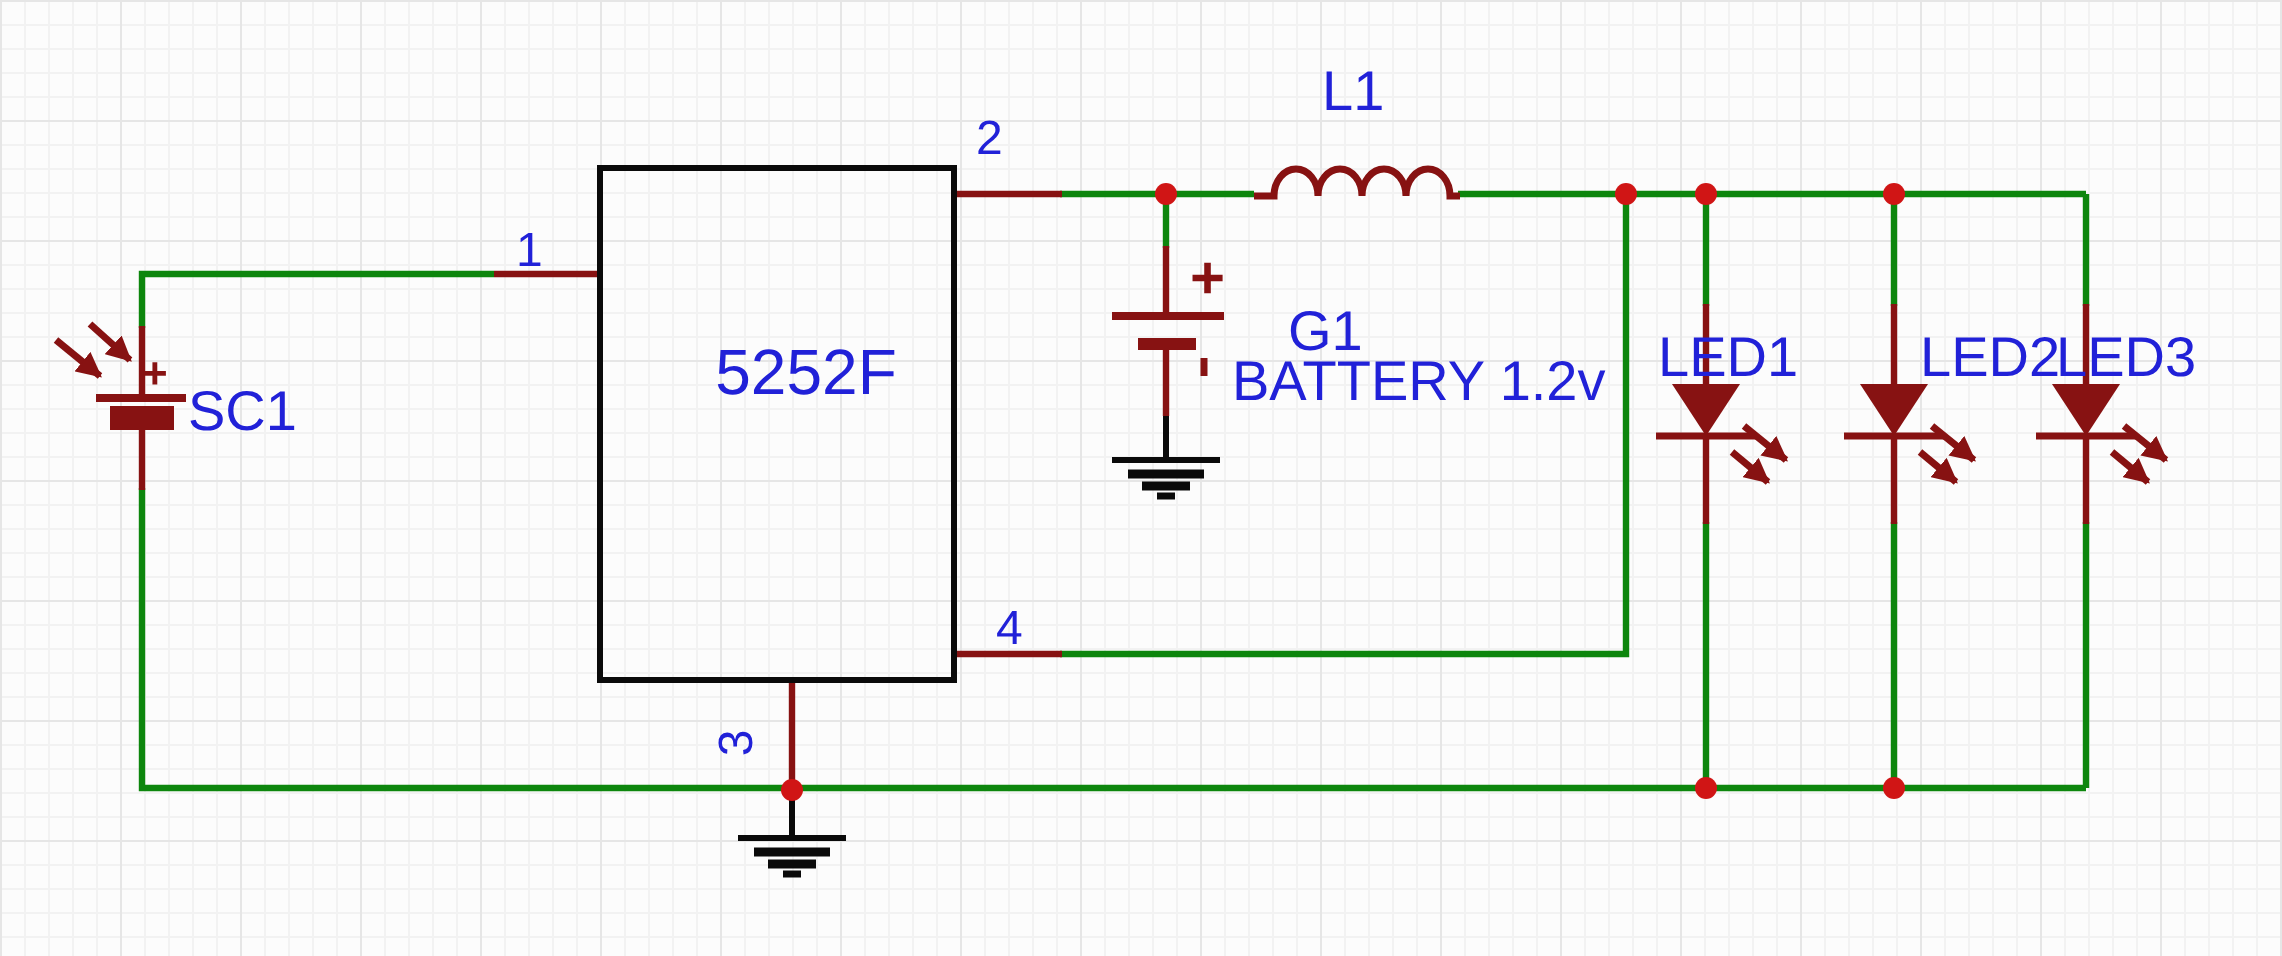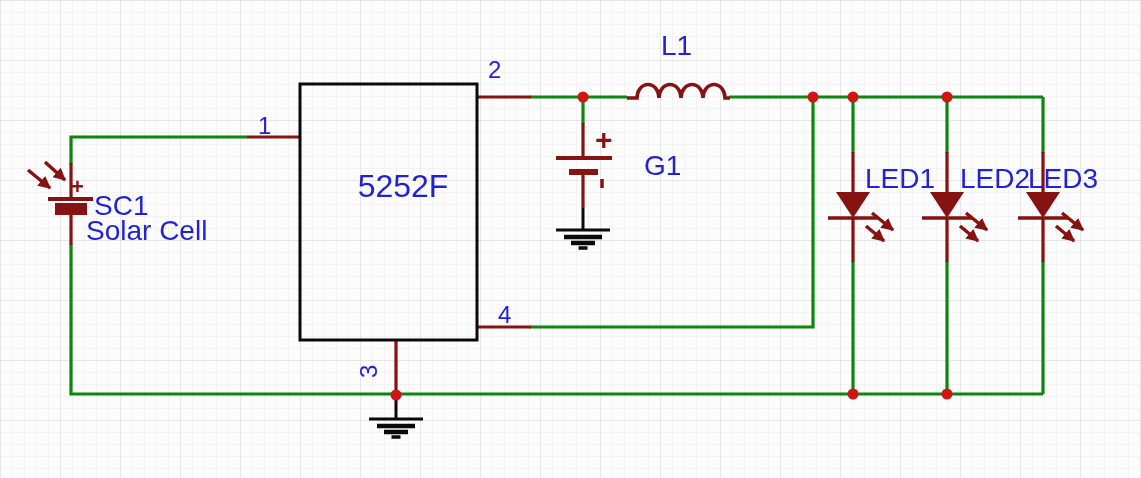--- a/index.html
+++ b/index.html
@@ -136,24 +136,24 @@
   </svg>
 
   <div class="lbl pin-num" style="left:258px;top:113px">1</div>
   <div class="lbl pin-num" style="left:488px;top:57px">2</div>
   <div class="lbl pin-num rot" style="left:363px;top:358px">3</div>
   <div class="lbl pin-num" style="left:498px;top:302px">4</div>
 
   <div class="lbl ic-label" style="left:300px;top:169px">5252F</div>
 
   <div class="lbl" style="left:94px;top:190px">SC1</div>
-  <div class="lbl" style="left:86px;top:215px">Solar Cell</div>
   <div class="plus plus-solar" style="left:71px;top:176px">+</div>
 
   <div class="lbl" style="left:644px;top:150px">G1</div>
+  <div class="lbl" style="left:616px;top:175px">BATTERY 1.2v</div>
   <div class="plus plus-batt" style="left:595px;top:125px">+</div>
 
   <div class="lbl" style="left:661px;top:30px">L1</div>
 
-  <div class="lbl" style="left:865px;top:163px">LED1</div>
+  <div class="lbl" style="left:829px;top:163px">LED1</div>
   <div class="lbl" style="left:960px;top:163px">LED2</div>
   <div class="lbl" style="left:1028px;top:163px">LED3</div>
 </div>
 
 </body></html>

